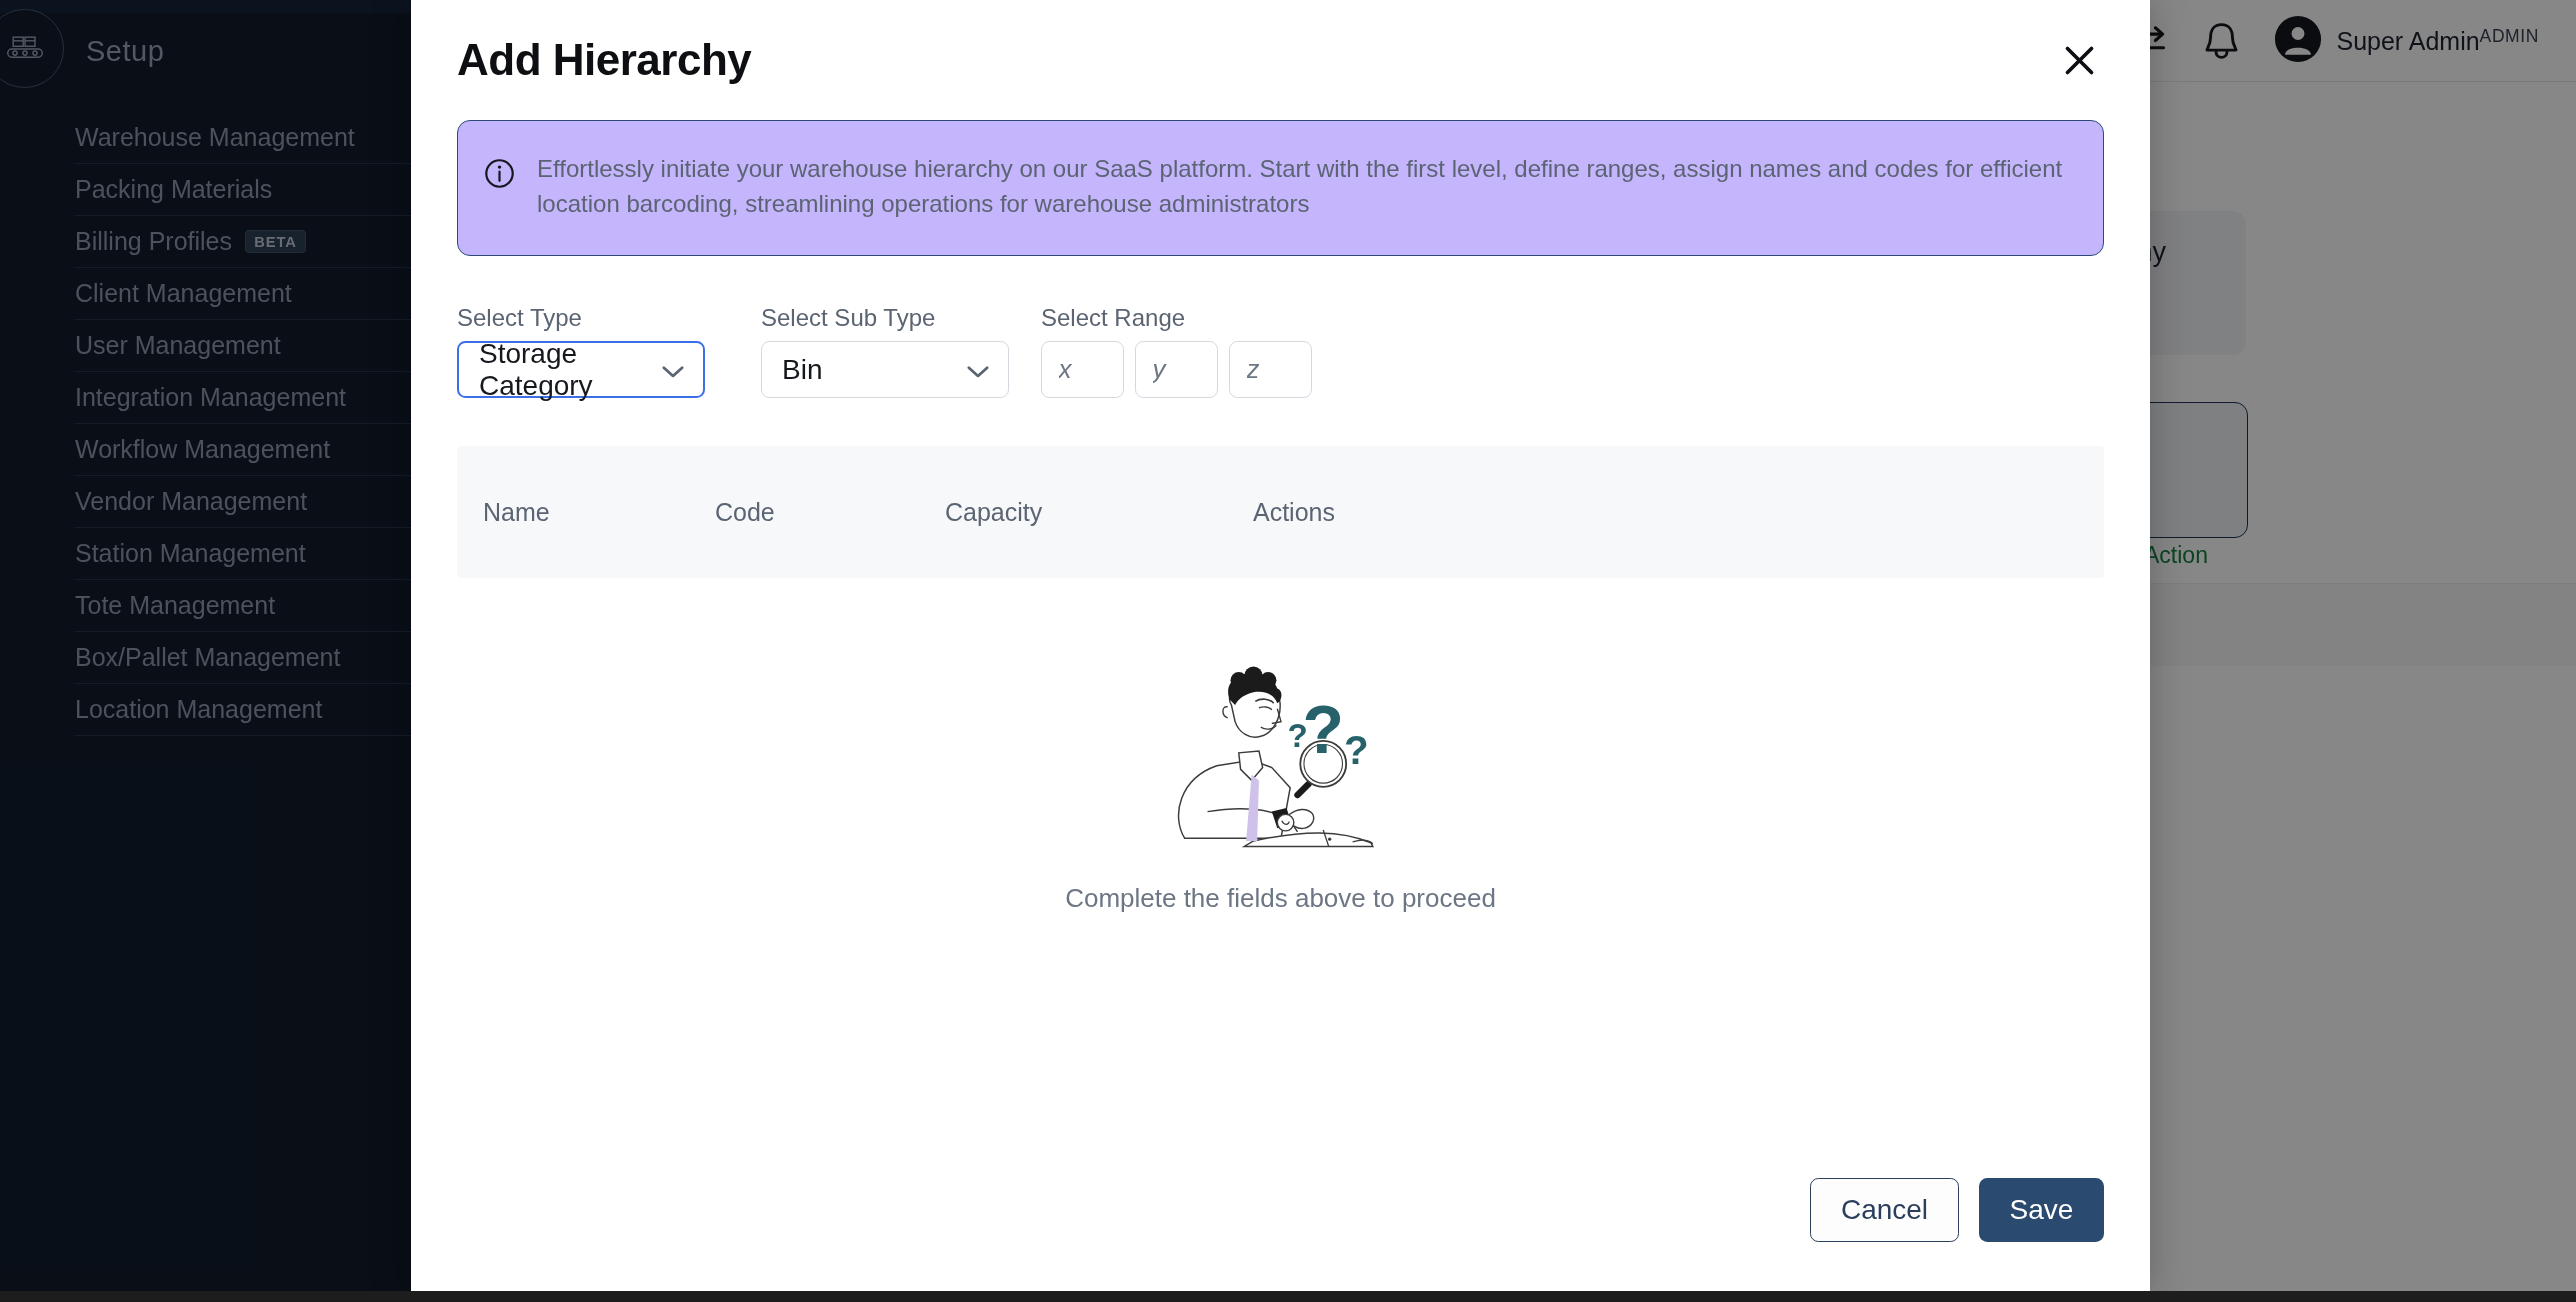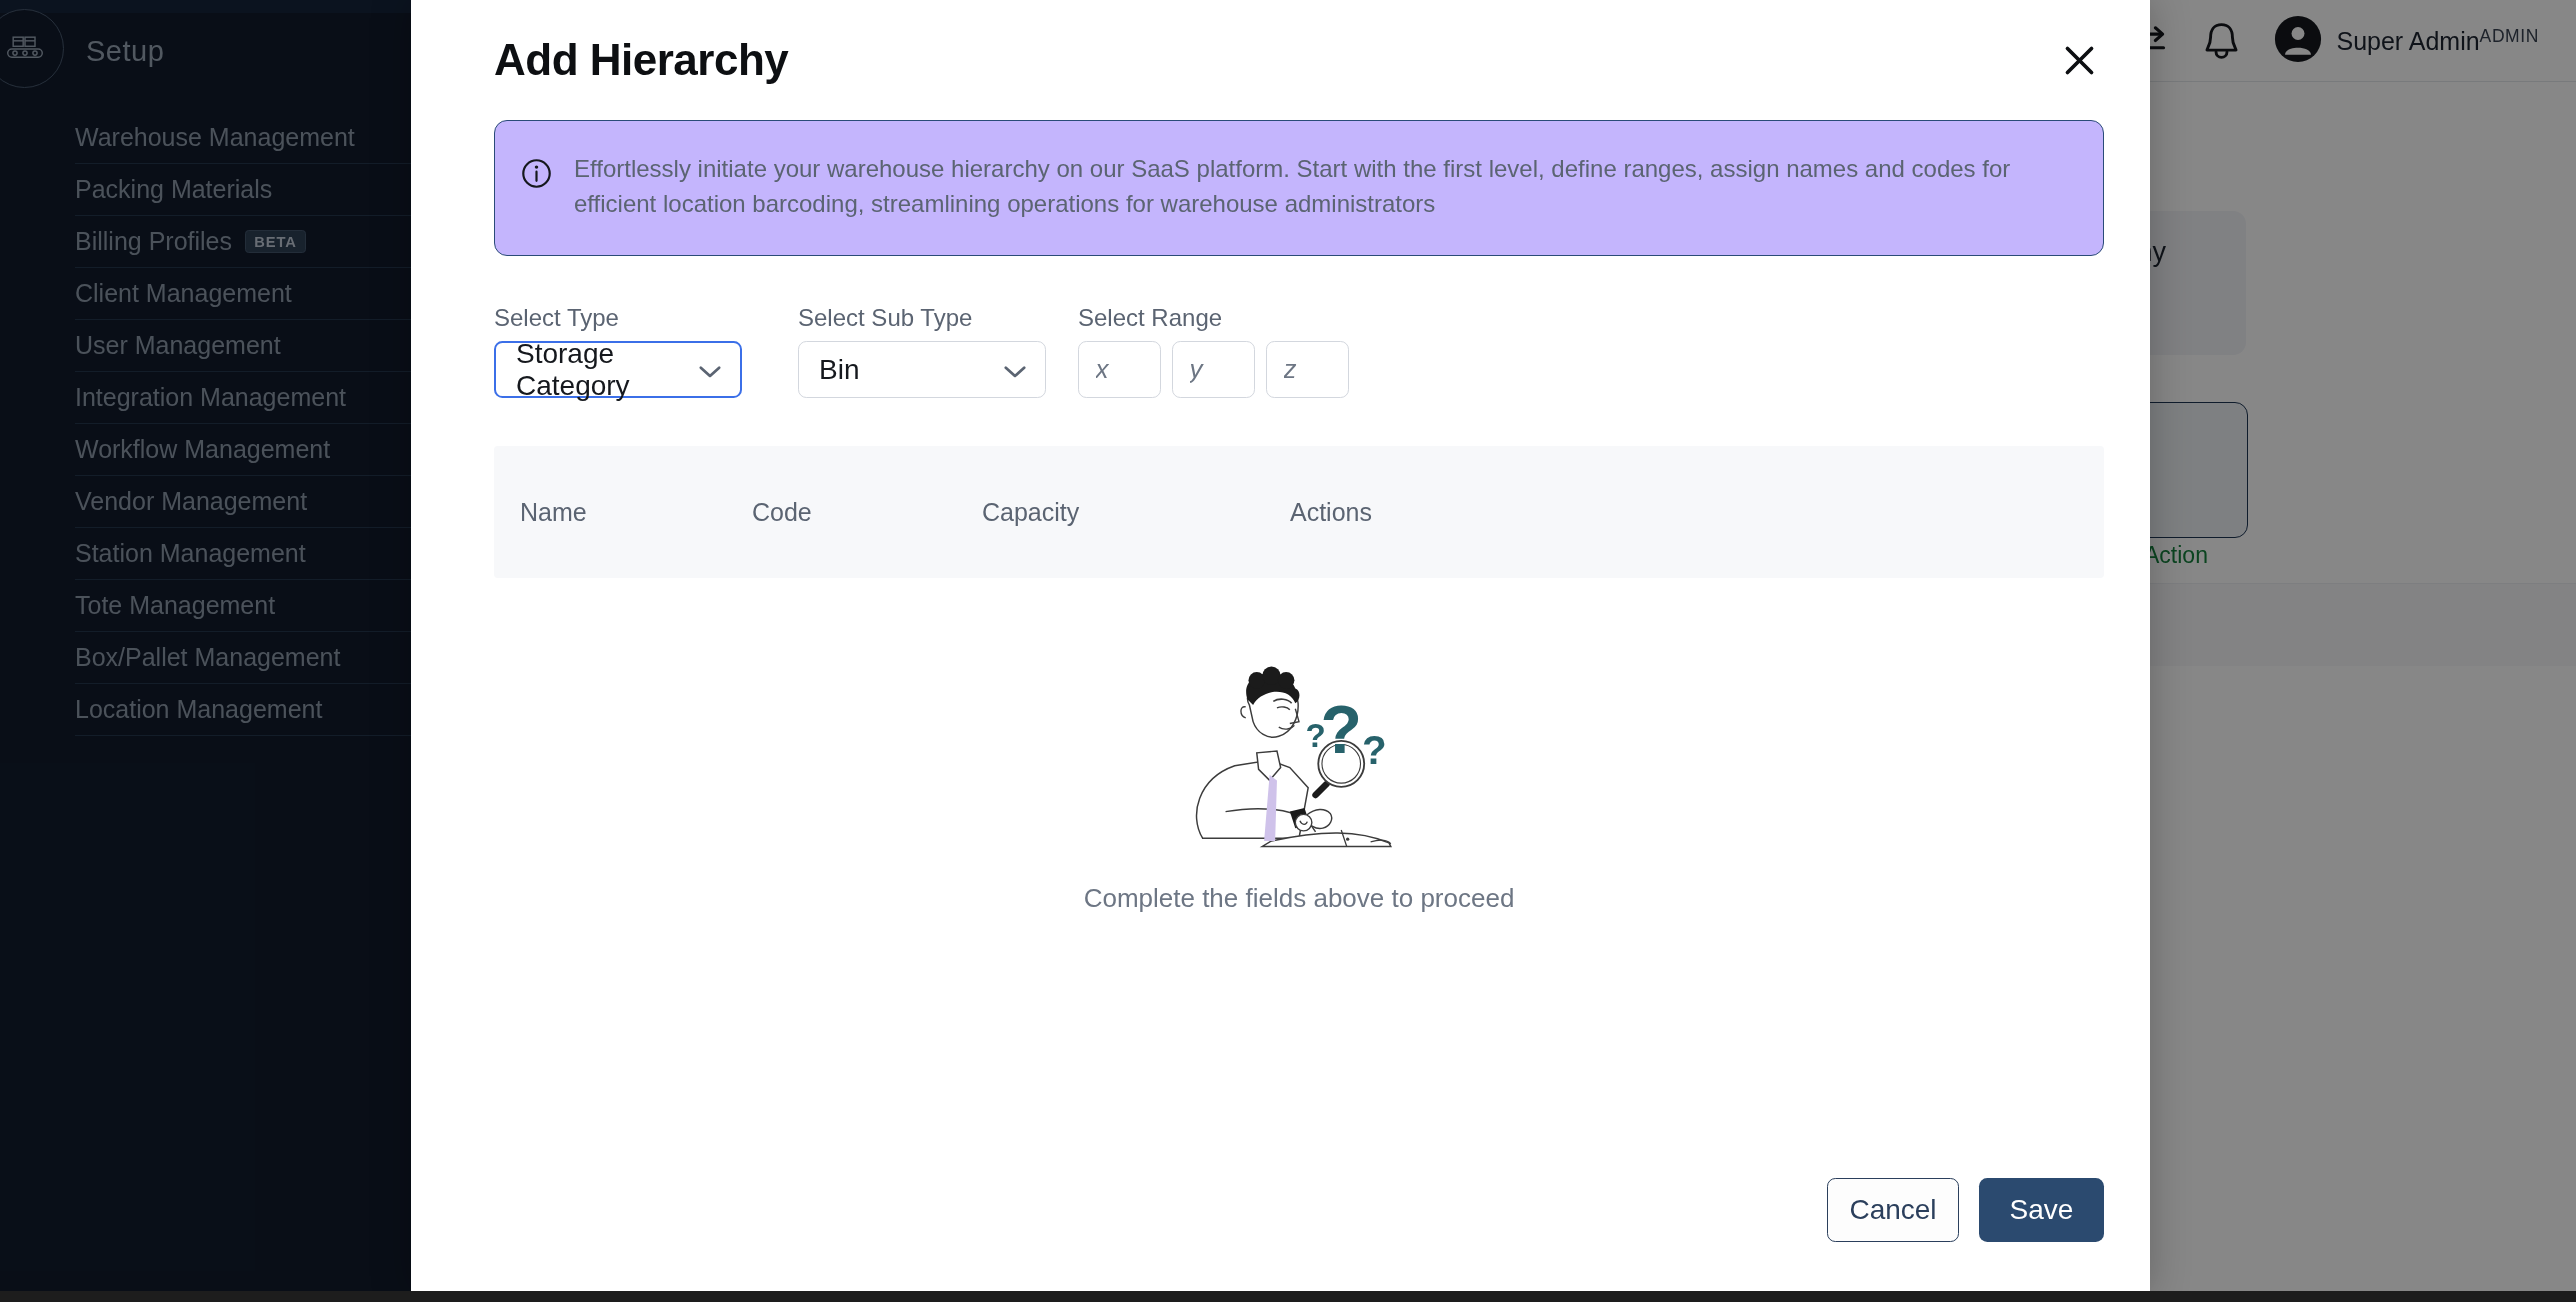--- a/index.html
+++ b/index.html
@@ -122,21 +122,21 @@
     background: rgba(0,0,0,0.47);
     pointer-events: none;
   }
 
   
   #modal {
     position: absolute;
     left: 411px; top: 0; width: 1739px; height: 1294px;
     background: #ffffff;
     box-shadow: 0 0 37px rgba(0,0,0,.25);
-    display: flex; flex-direction: column; padding-left: 37px;
+    display: flex; flex-direction: column;
   }
   #modal-header {
     height: 120px; flex: 0 0 120px;
     display: flex; align-items: center; justify-content: space-between;
     padding: 0 46px 0 46px;
   }
   #modal-title { font-size: 44px; font-weight: bold; color: #0d0f12; letter-spacing: -0.5px; }
   #modal-close { width: 50px; height: 50px; display:flex; align-items:center; justify-content:center; cursor:pointer; }
 
   #modal-body { flex: 1 1 auto; padding: 0 46px; overflow: hidden; }
@@ -209,21 +209,21 @@
   #empty-text { margin-top: 31px; font-size: 26px; color: #6d7684; }
 
   
   #modal-footer {
     flex: 0 0 auto;
     padding: 0 46px 52px 46px;
     display: flex; align-items: center; justify-content: flex-end; gap: 20px;
     margin-top: auto;
   }
   #btn-cancel {
-    width: 132px; height: 64px;
+    width: 149px; height: 64px;
     border: 1.8px solid #2b3f5c; border-radius: 8.3px;
     background: #fdfdfd; color: #2b3f5c;
     font-size: 28px; font-family: "Liberation Sans", sans-serif;
     cursor: pointer;
   }
   #btn-save {
     width: 125px; height: 64px;
     border: none; border-radius: 8.3px;
     background: #2b4straight; background: #2b4a6f; color: #ffffff;
     font-size: 28px; font-family: "Liberation Sans", sans-serif;

